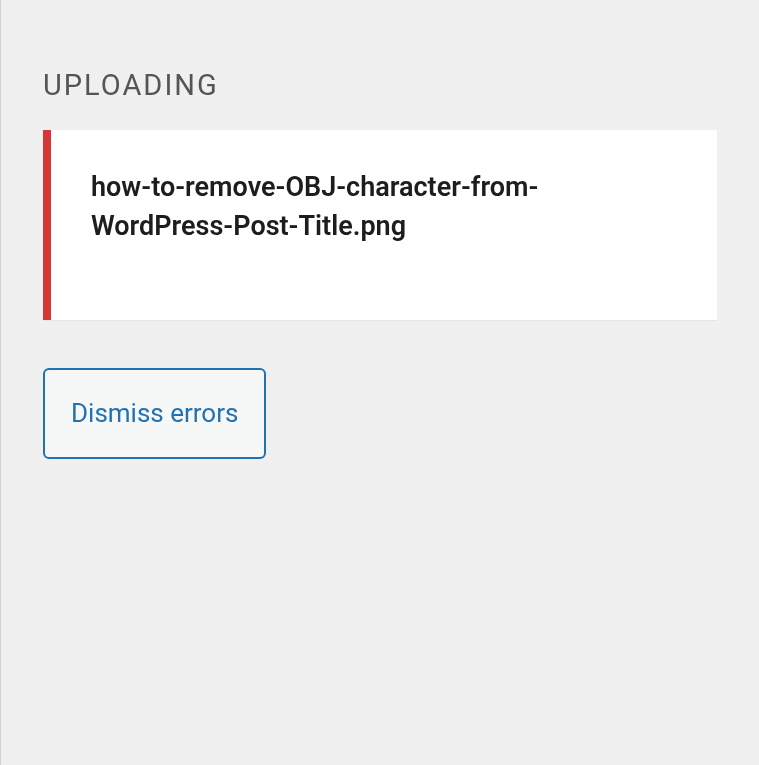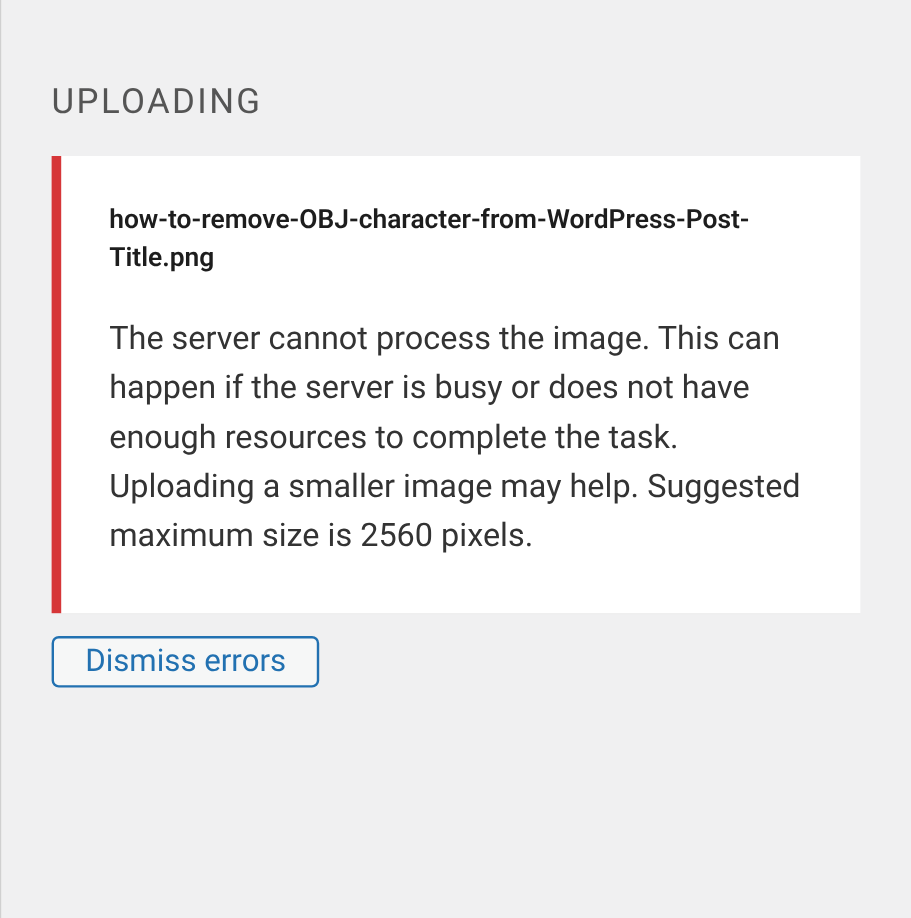--- a/index.html
+++ b/index.html
@@ -22,56 +22,55 @@
       color: #555;
       margin-bottom: 28px;
     }
     .error-card {
       background: #ffffff;
       border-left: 8px solid #d63638;
       padding: 38px 40px 44px 40px;
       box-shadow: 0 1px 1px rgba(0,0,0,0.04);
     }
     .file-name {
-      font-size: 22px;
+      font-size: 27px;
       font-weight: 600;
       color: #1d1d1d;
       line-height: 1.45;
       margin-bottom: 30px;
       word-break: break-word;
     }
     .error-message {
       font-size: 27px;
       font-weight: 400;
       color: #333;
       line-height: 1.52;
     }
     .dismiss-button {
       display: inline-block;
-      margin-top: 19px;
+      margin-top: 48px;
       background: #f6f7f7;
       border: 2px solid #2271b1;
       color: #2271b1;
       font-size: 26px;
       font-weight: 400;
-      padding: 4px 26px;
+      padding: 28px 26px;
       border-radius: 6px;
       cursor: pointer;
       line-height: 1.2;
       font-family: inherit;
     }
   </style>
 </head>
 <body>
 
 
 
 <h2 class="section-heading">UPLOADING</h2>
 
 <div class="error-card">
   <div class="file-name">how-to-remove-OBJ-character-from-WordPress-Post-Title.png</div>
-  <div class="error-message">The server cannot process the image. This can happen if the server is busy or does not have enough resources to complete the task. Uploading a smaller image may help. Suggested maximum size is 2560 pixels.</div>
 </div>
 
 <button class="dismiss-button">Dismiss errors</button>
 
 
 
 
 </body></html>

